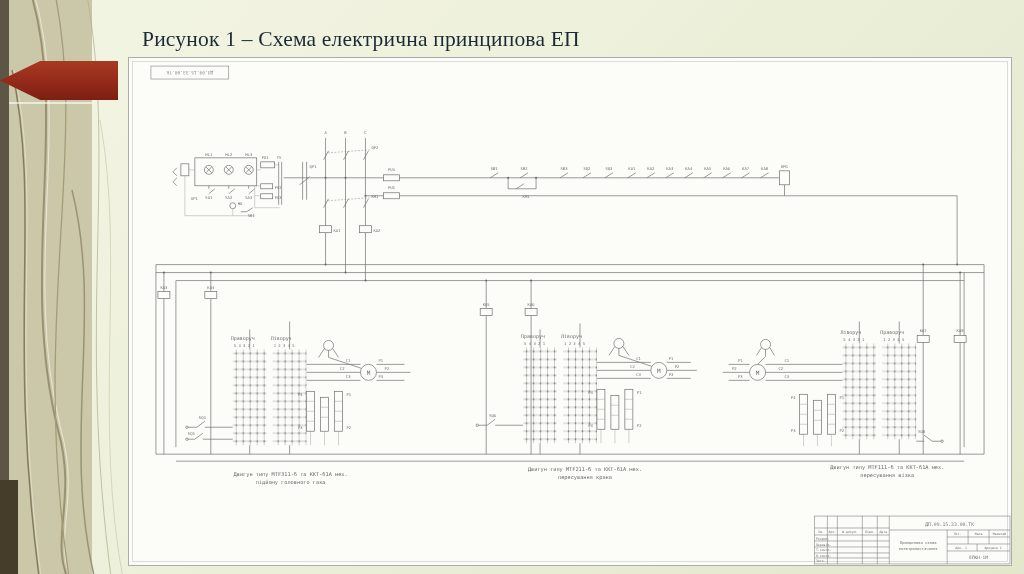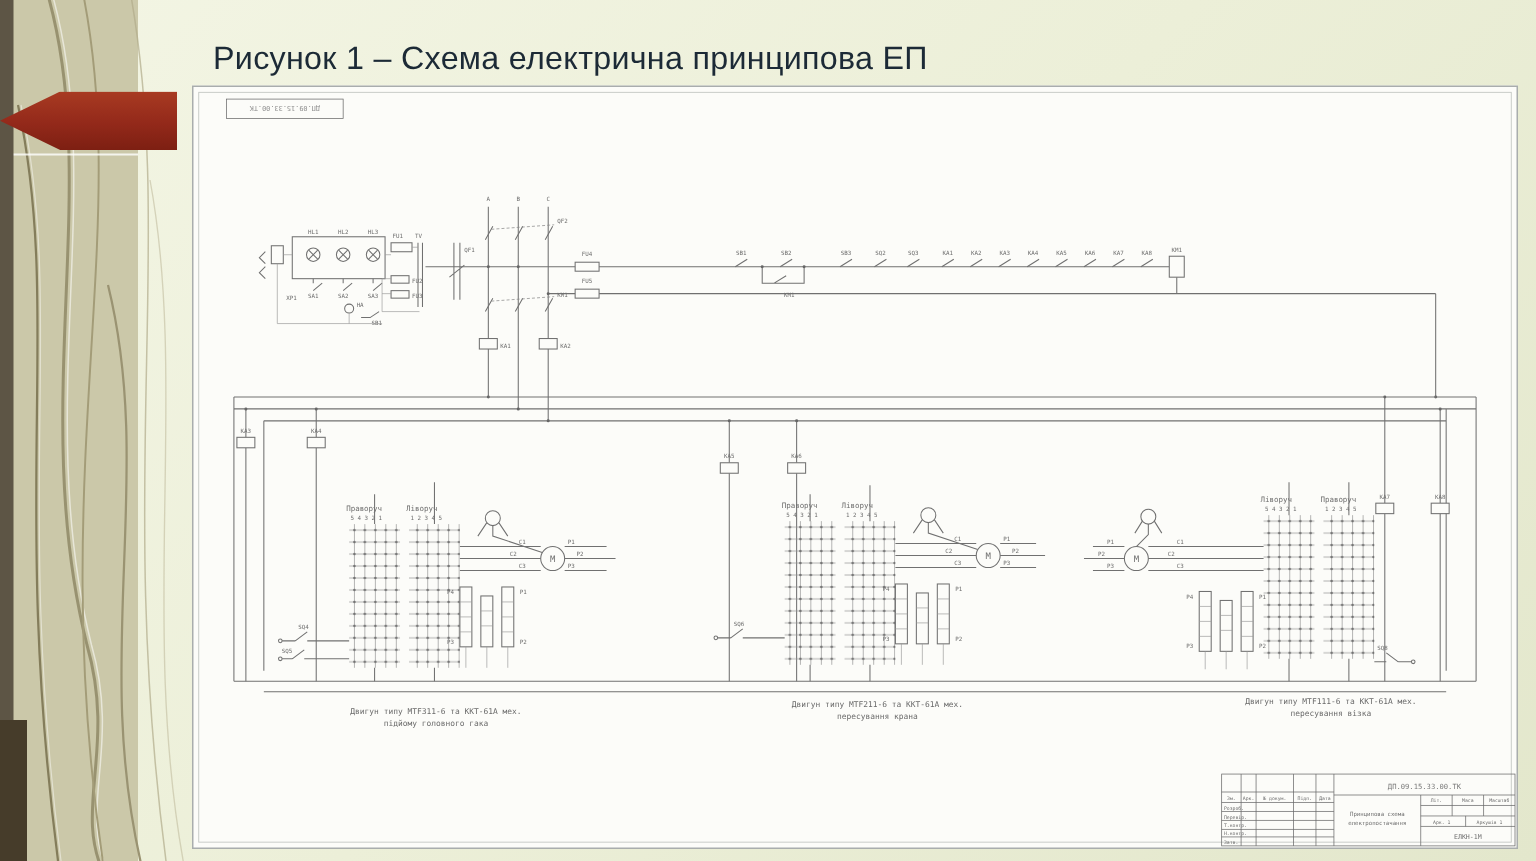--- a/index.html
+++ b/index.html
@@ -4,21 +4,21 @@
 <style>
   html,body{margin:0;padding:0;background:#fff;}
   .slide{position:relative;width:1024px;height:574px;overflow:hidden;
          background:linear-gradient(135deg,#f3f5e4 0%,#ecefd8 50%,#e3e7cc 100%);
          font-family:"Liberation Sans",sans-serif;}
   .decor{position:absolute;left:0;top:0;}
   .red-arrow{position:absolute;left:0;top:61px;width:118px;height:39px;
              background:linear-gradient(180deg,#a83a22 0%,#93291a 55%,#7d1f12 100%);
              clip-path:polygon(0% 50%,34% 0%,100% 0%,100% 100%,34% 100%);
              filter:drop-shadow(2px 3px 2px rgba(60,50,30,.35));}
-  .slide-title{position:absolute;left:142px;top:27px;margin:0;font-family:Liberation Sans, sans-serif;
+  .slide-title{position:absolute;left:142px;top:27px;margin:0;font-family:Liberation Serif, serif;
                font-weight:400;font-size:21.5px;color:#1c2a36;letter-spacing:.2px;}
   .sheet{position:absolute;left:128px;top:57px;width:884px;height:509px;background:#fcfcf9;
          border:1px solid #a9adad;box-sizing:border-box;}
   .sheet svg{display:block;}
   svg text{font-family:"DejaVu Sans Mono","DejaVu Sans",monospace;fill:#6e6e6e;}
   .t{font-size:5px;}
   .td{font-size:3.9px;}
   .tm{font-size:6px;text-anchor:middle;}
   .tc{font-size:5.3px;text-anchor:middle;fill:#6a6a6a;}
   .ts{font-size:4.6px;text-anchor:middle;fill:#8f8f8f;}

